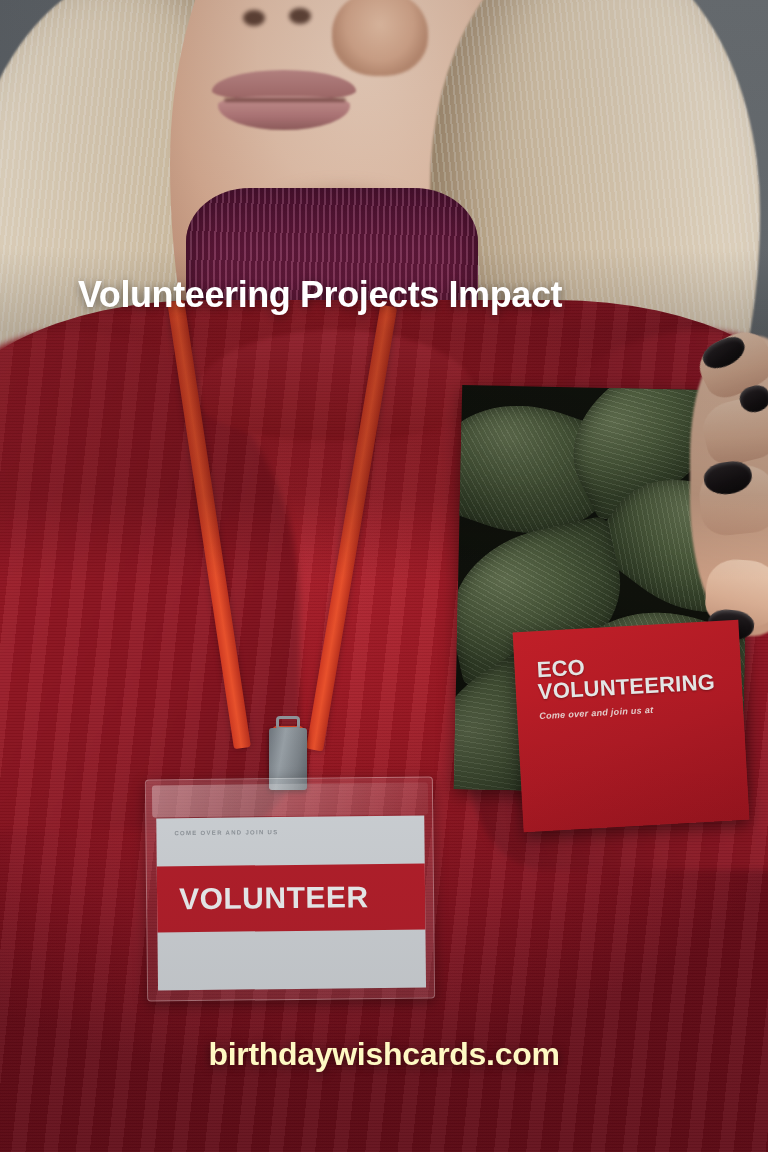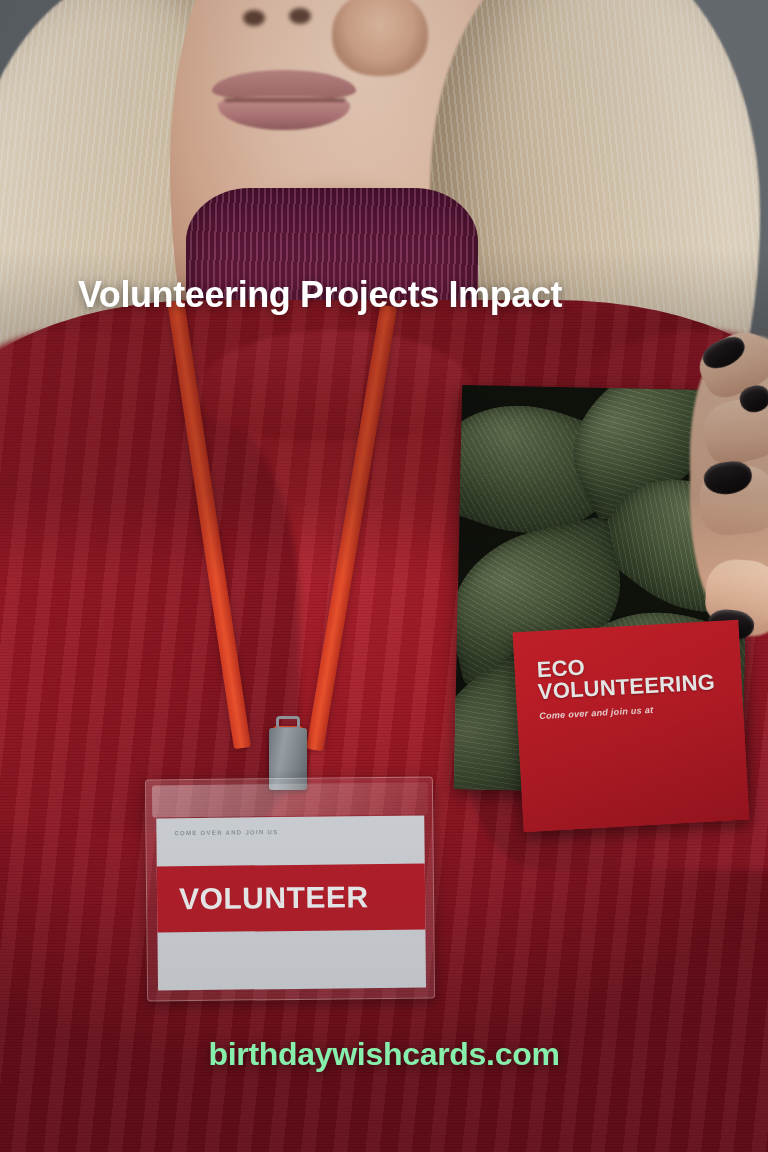--- a/index.html
+++ b/index.html
@@ -332,21 +332,21 @@
     text-align:center;
     font-size:31px; font-weight:700; line-height:1.56;
     letter-spacing:-.2px;
     color:#ffffff;
     text-shadow:0 2px 10px rgba(0,0,0,.5);
   }
   .site{
     position:absolute; left:0; top:1036px; width:768px;
     text-align:center;
     font-size:32px; font-weight:700; letter-spacing:-.3px;
-    color:#86efac;
+    color:#fef9c3;
     text-shadow:0 2px 10px rgba(0,0,0,.5);
   }
 </style>
 </head>
 <body>
 
 <div class="canvas">
 
   <div class="photo">
 

